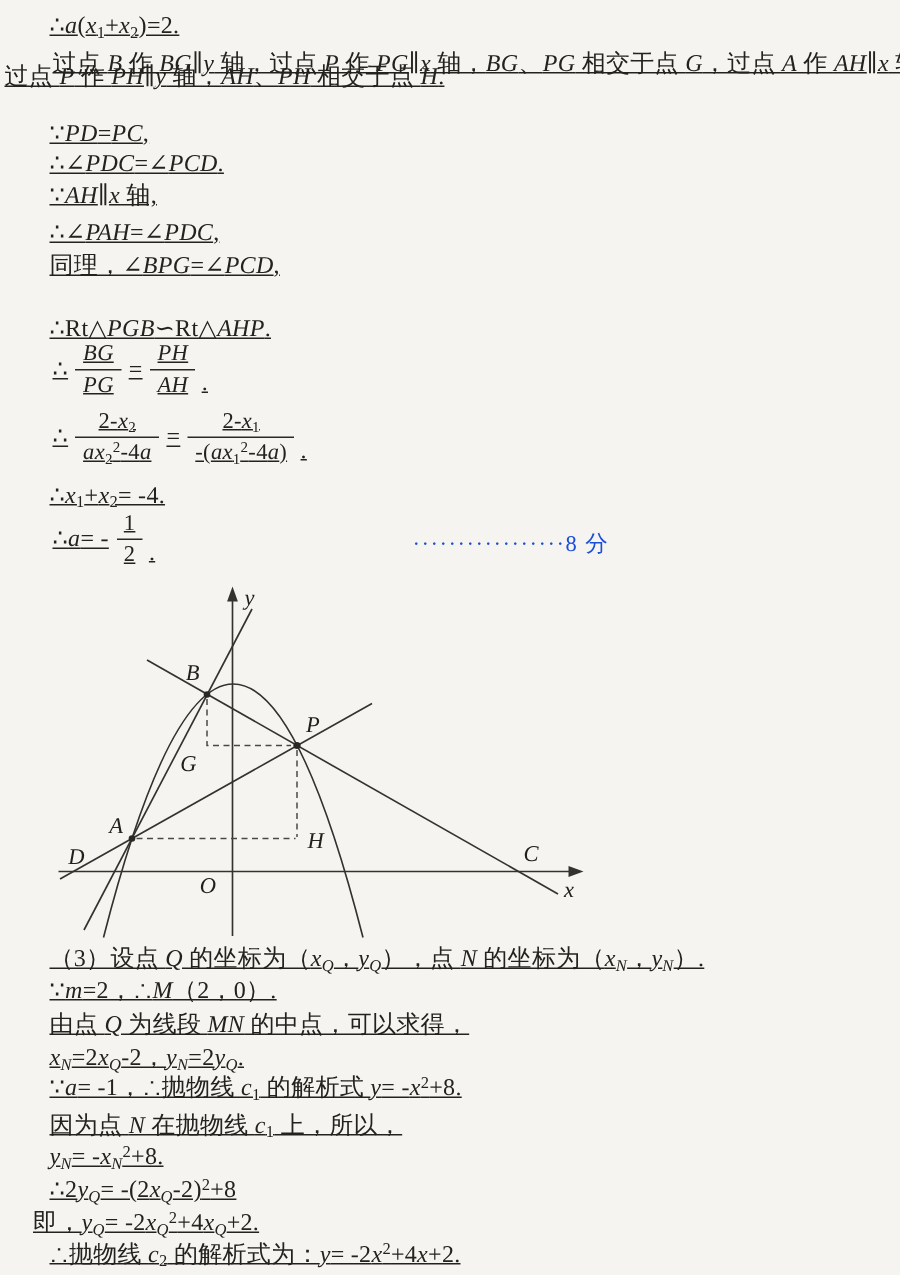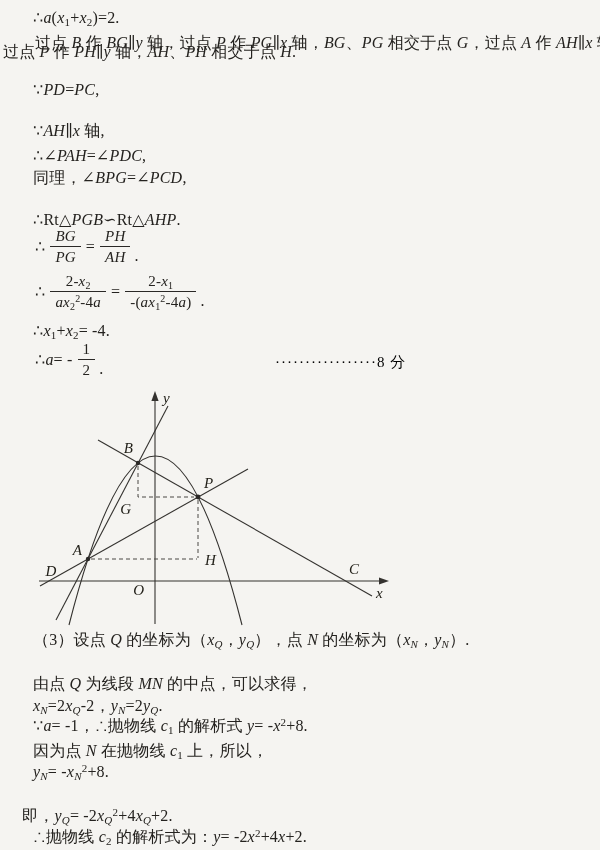--- a/index.html
+++ b/index.html
@@ -4,51 +4,52 @@
 <style>
   html,body{margin:0;padding:0;}
   body{
     width:600px;height:850px;position:relative;overflow:hidden;
     background:#f5f4f1;color:#24221f;
     font-family:"Liberation Serif","DejaVu Serif",serif;
   }
   .page{position:absolute;inset:0;}
   .tline{
     position:absolute;white-space:nowrap;
-    font-size:16px;line-height:20px;letter-spacing:0.2px;
+    font-size:16px;line-height:20px;letter-spacing:0.2px;text-decoration:underline;
   }
   .tline i{font-style:italic;}
   .tline sub,.tline sup{font-size:11px;line-height:0;}
   sub{vertical-align:-3px;}
   sup{vertical-align:5px;}
   .frac-line{display:flex;align-items:center;}
   .frac{display:inline-block;vertical-align:middle;text-align:center;margin:0 3px;font-size:15px;}
   .frac .num{display:block;border-bottom:1px solid #2a2826;padding:0 5px 1px;line-height:1.2;}
   .frac .den{display:block;padding:1px 5px 0;line-height:1.2;}
   .frac i{font-style:italic;}
   .frac sub,.frac sup{font-size:10px;line-height:0;}
   .eqsym{margin:0 2px;}
   .suffix{align-self:flex-end;margin-left:1px;}
-  .score{position:absolute;font-size:15px;letter-spacing:1px;color:#000000;white-space:nowrap;}
+  .score{position:absolute;font-size:15px;letter-spacing:1px;color:#1d4ed8;white-space:nowrap;}
   .figure{position:absolute;left:36px;top:388px;width:360px;height:245px;}
   .figure svg{display:block;width:100%;height:100%;}
   .fig-stroke{stroke:#34322f;stroke-width:1.1;fill:none;}
   .fig-dash{stroke:#4a4845;stroke-width:1;fill:none;stroke-dasharray:4 3;}
   .fig-label{font-family:"Liberation Serif",serif;font-style:italic;font-size:15px;fill:#222019;}
   .fig-arrow{fill:#34322f;stroke:none;}
 </style>
 </head>
 <body>
 
 <div class="page">
 
   <div class="tline" style="left:33px;top:8px">∴<i>a</i>(<i>x</i><sub>1</sub>+<i>x</i><sub>2</sub>)=2.</div>
   <div class="tline" style="left:35px;top:33px">过点 <i>B</i> 作 <i>BG</i>∥<i>y</i> 轴，过点 <i>P</i> 作 <i>PG</i>∥<i>x</i> 轴，<i>BG</i>、<i>PG</i> 相交于点 <i>G</i>，过点 <i>A</i> 作 <i>AH</i>∥<i>x</i> 轴，</div>
   <div class="tline" style="left:3px;top:42px">过点 <i>P</i> 作 <i>PH</i>∥<i>y</i> 轴，<i>AH</i>、<i>PH</i> 相交于点 <i>H</i>.</div>
   <div class="tline" style="left:33px;top:80px">∵<i>PD</i>=<i>PC</i>,</div>
+  <div class="tline" style="left:33px;top:100px">∴∠<i>PDC</i>=∠<i>PCD</i>.</div>
   <div class="tline" style="left:33px;top:121px">∵<i>AH</i>∥<i>x</i> 轴,</div>
   <div class="tline" style="left:33px;top:146px">∴∠<i>PAH</i>=∠<i>PDC</i>,</div>
   <div class="tline" style="left:33px;top:168px">同理，∠<i>BPG</i>=∠<i>PCD</i>,</div>
   <div class="tline" style="left:33px;top:210px">∴Rt△<i>PGB</i>∽Rt△<i>AHP</i>.</div>
 
   <div class="tline frac-line" style="left:33px;top:227px">
     <span class="eqsym">∴</span>
     <span class="frac">
       <span class="num"><i>BG</i></span>
       <span class="den"><i>PG</i></span>
@@ -116,21 +117,23 @@
       <text class="fig-label" x="95" y="126" text-anchor="end">G</text>
       <text class="fig-label" x="168" y="100">P</text>
       <text class="fig-label" x="46" y="167" text-anchor="end">A</text>
       <text class="fig-label" x="169" y="177">H</text>
       <text class="fig-label" x="15" y="188" text-anchor="middle">D</text>
       <text class="fig-label" x="318" y="186" text-anchor="middle">C</text>
     </svg>
   </div>
 
   <div class="tline" style="left:33px;top:630px">（3）设点 <i>Q</i> 的坐标为（<i>x</i><sub><i>Q</i></sub>，<i>y</i><sub><i>Q</i></sub>），点 <i>N</i> 的坐标为（<i>x</i><sub><i>N</i></sub>，<i>y</i><sub><i>N</i></sub>）.</div>
+  <div class="tline" style="left:33px;top:651px">∵<i>m</i>=2，∴<i>M</i>（2，0）.</div>
   <div class="tline" style="left:33px;top:674px">由点 <i>Q</i> 为线段 <i>MN</i> 的中点，可以求得，</div>
   <div class="tline" style="left:33px;top:696px"><i>x</i><sub><i>N</i></sub>=2<i>x</i><sub><i>Q</i></sub>-2，<i>y</i><sub><i>N</i></sub>=2<i>y</i><sub><i>Q</i></sub>.</div>
   <div class="tline" style="left:33px;top:716px">∵<i>a</i>= -1，∴抛物线 <i>c</i><sub>1</sub> 的解析式 <i>y</i>= -<i>x</i><sup>2</sup>+8.</div>
   <div class="tline" style="left:33px;top:741px">因为点 <i>N</i> 在抛物线 <i>c</i><sub>1</sub> 上，所以，</div>
   <div class="tline" style="left:33px;top:762px"><i>y</i><sub><i>N</i></sub>= -<i>x</i><sub><i>N</i></sub><sup>2</sup>+8.</div>
+  <div class="tline" style="left:33px;top:784px">∴2<i>y</i><sub><i>Q</i></sub>= -(2<i>x</i><sub><i>Q</i></sub>-2)<sup>2</sup>+8</div>
   <div class="tline" style="left:22px;top:806px">即，<i>y</i><sub><i>Q</i></sub>= -2<i>x</i><sub><i>Q</i></sub><sup>2</sup>+4<i>x</i><sub><i>Q</i></sub>+2.</div>
   <div class="tline" style="left:33px;top:827px">∴抛物线 <i>c</i><sub>2</sub> 的解析式为：<i>y</i>= -2<i>x</i><sup>2</sup>+4<i>x</i>+2.</div>
 
 </div>
 
 </body></html>

